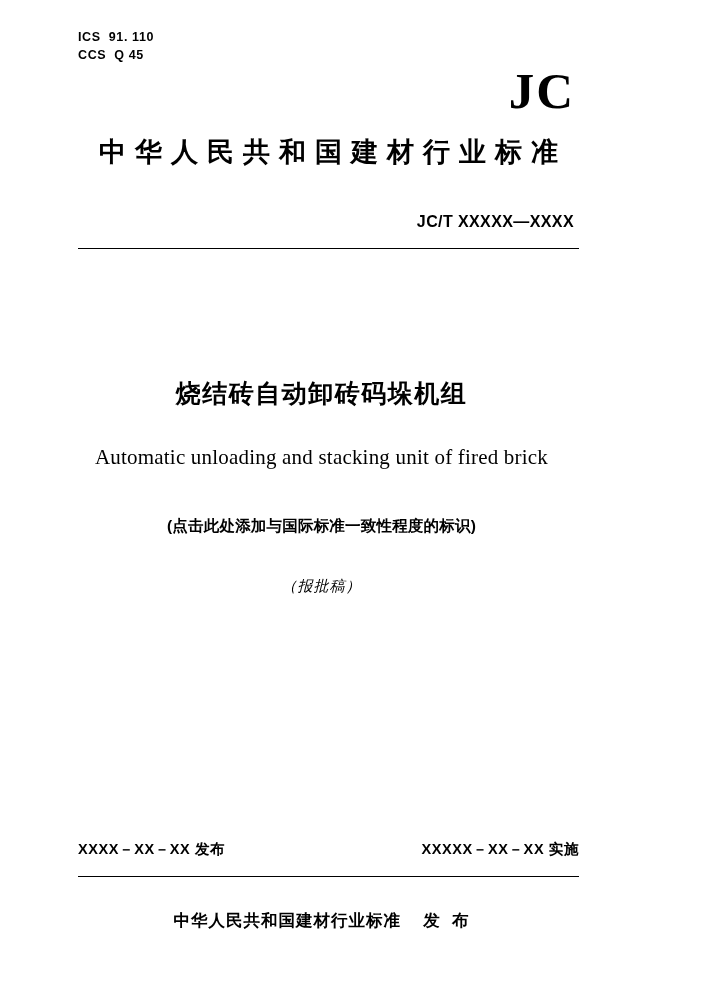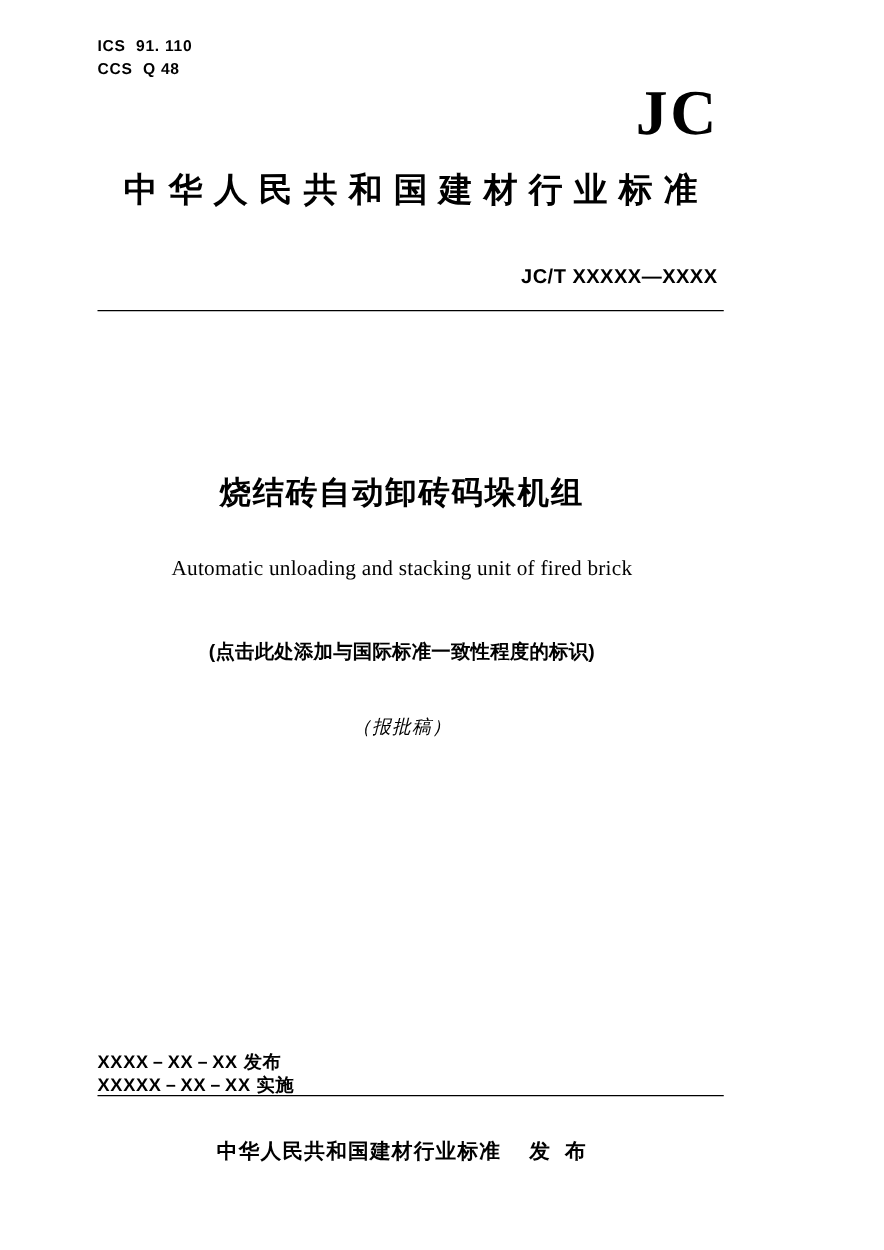--- a/index.html
+++ b/index.html
@@ -103,21 +103,21 @@
   .doc-title-cn {
     font-family: Liberation Mono, monospace;
     font-size: 25px;
     font-weight: bold;
     letter-spacing: 1.5px;
     line-height: 1.3;
   }
   .doc-title-en {
     margin-top: 32px;
     font-family: "Liberation Serif", serif;
-    font-size: 17px;
+    font-size: 21px;
     letter-spacing: 0.2px;
   }
   .doc-note {
     margin-top: 46px;
     font-family: "Liberation Sans", sans-serif;
     font-size: 15.5px;
     font-weight: bold;
     letter-spacing: 0.2px;
   }
   .doc-stage {
@@ -134,21 +134,20 @@
     left: 78px;
     right: 64px;
     top: 840px;
     display: flex;
     justify-content: space-between;
     align-items: baseline;
     font-family: "Liberation Sans", sans-serif;
     font-size: 14.5px;
     font-weight: bold;
     letter-spacing: 0.6px;
-    flex-direction: column;
   }
   .dates .date-item { white-space: nowrap; }
 
   
   .issuer {
     position: absolute;
     left: 0;
     right: 0;
     top: 910px;
     text-align: center;
@@ -159,21 +158,21 @@
     white-space: pre;
   }
 </style>
 </head>
 <body>
 
 <div class="page">
 
   <div class="codes">
     <div>ICS  91. 110</div>
-    <div>CCS  Q 48</div>
+    <div>CCS  Q 45</div>
   </div>
 
   <div class="jc-logo">JC</div>
 
   <div class="std-title">中华人民共和国建材行业标准</div>
 
   <div class="std-number">JC/T XXXXX—XXXX</div>
 
   <div class="rule-top"></div>
 

